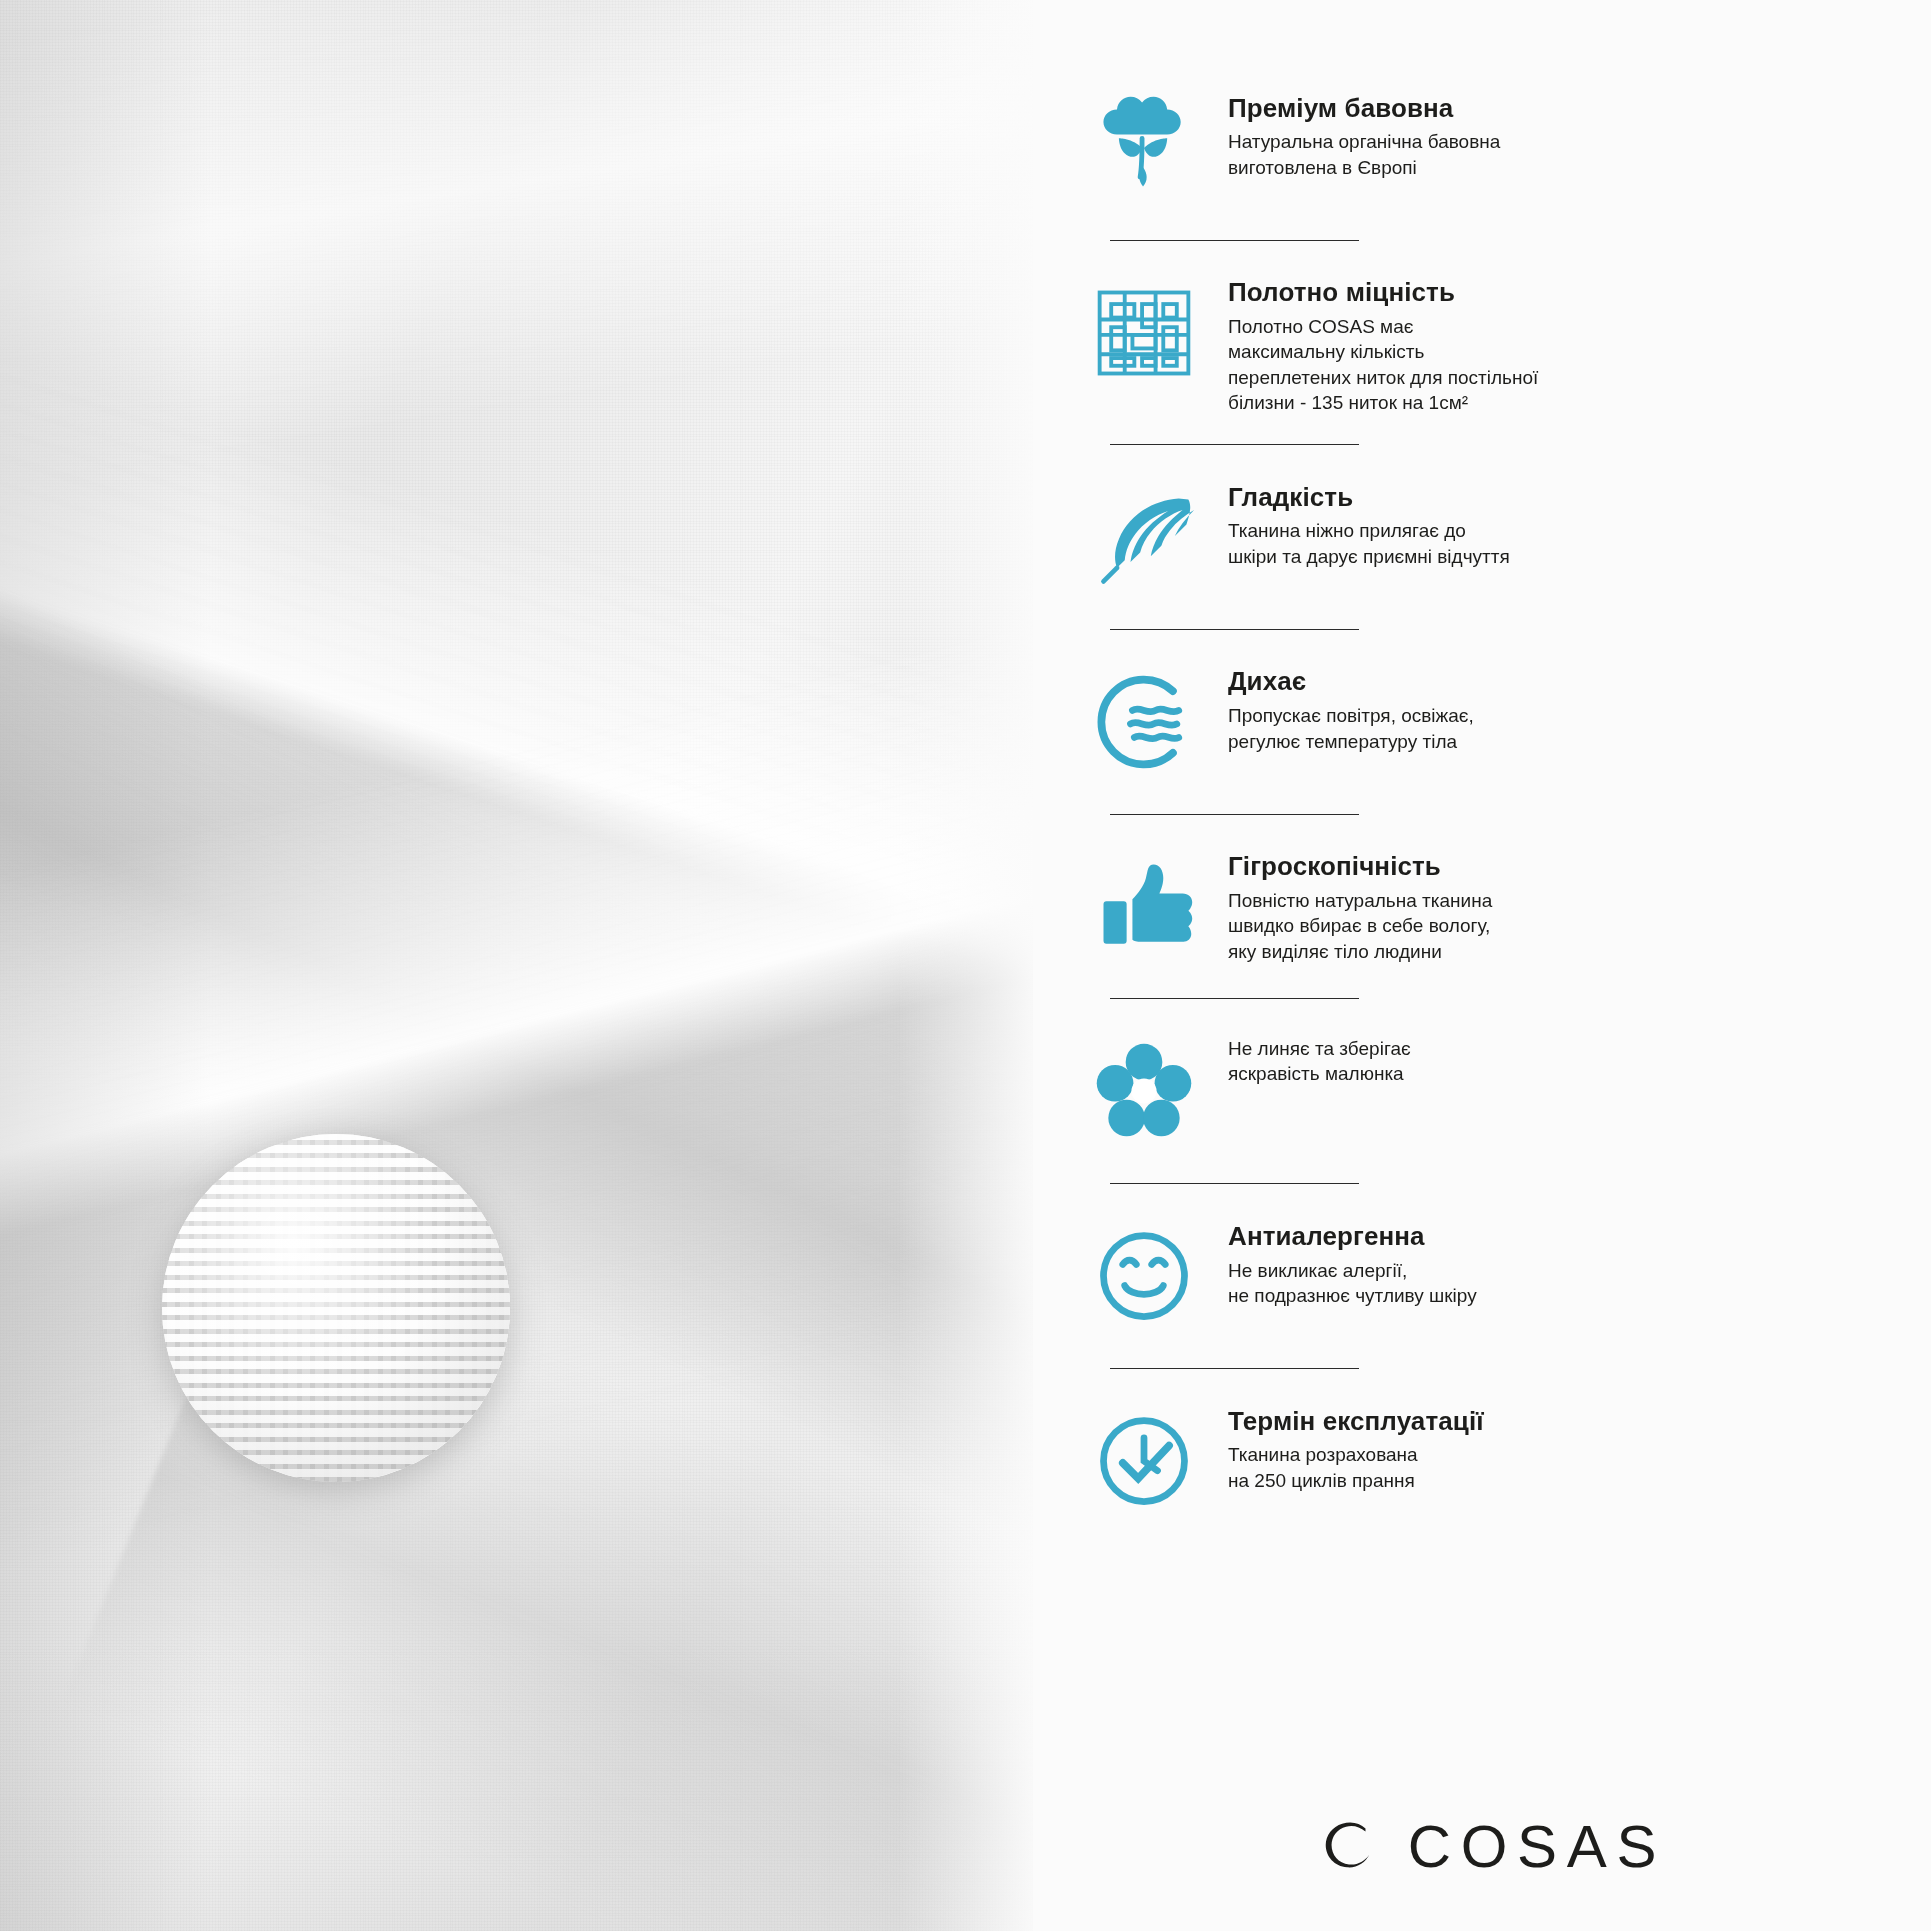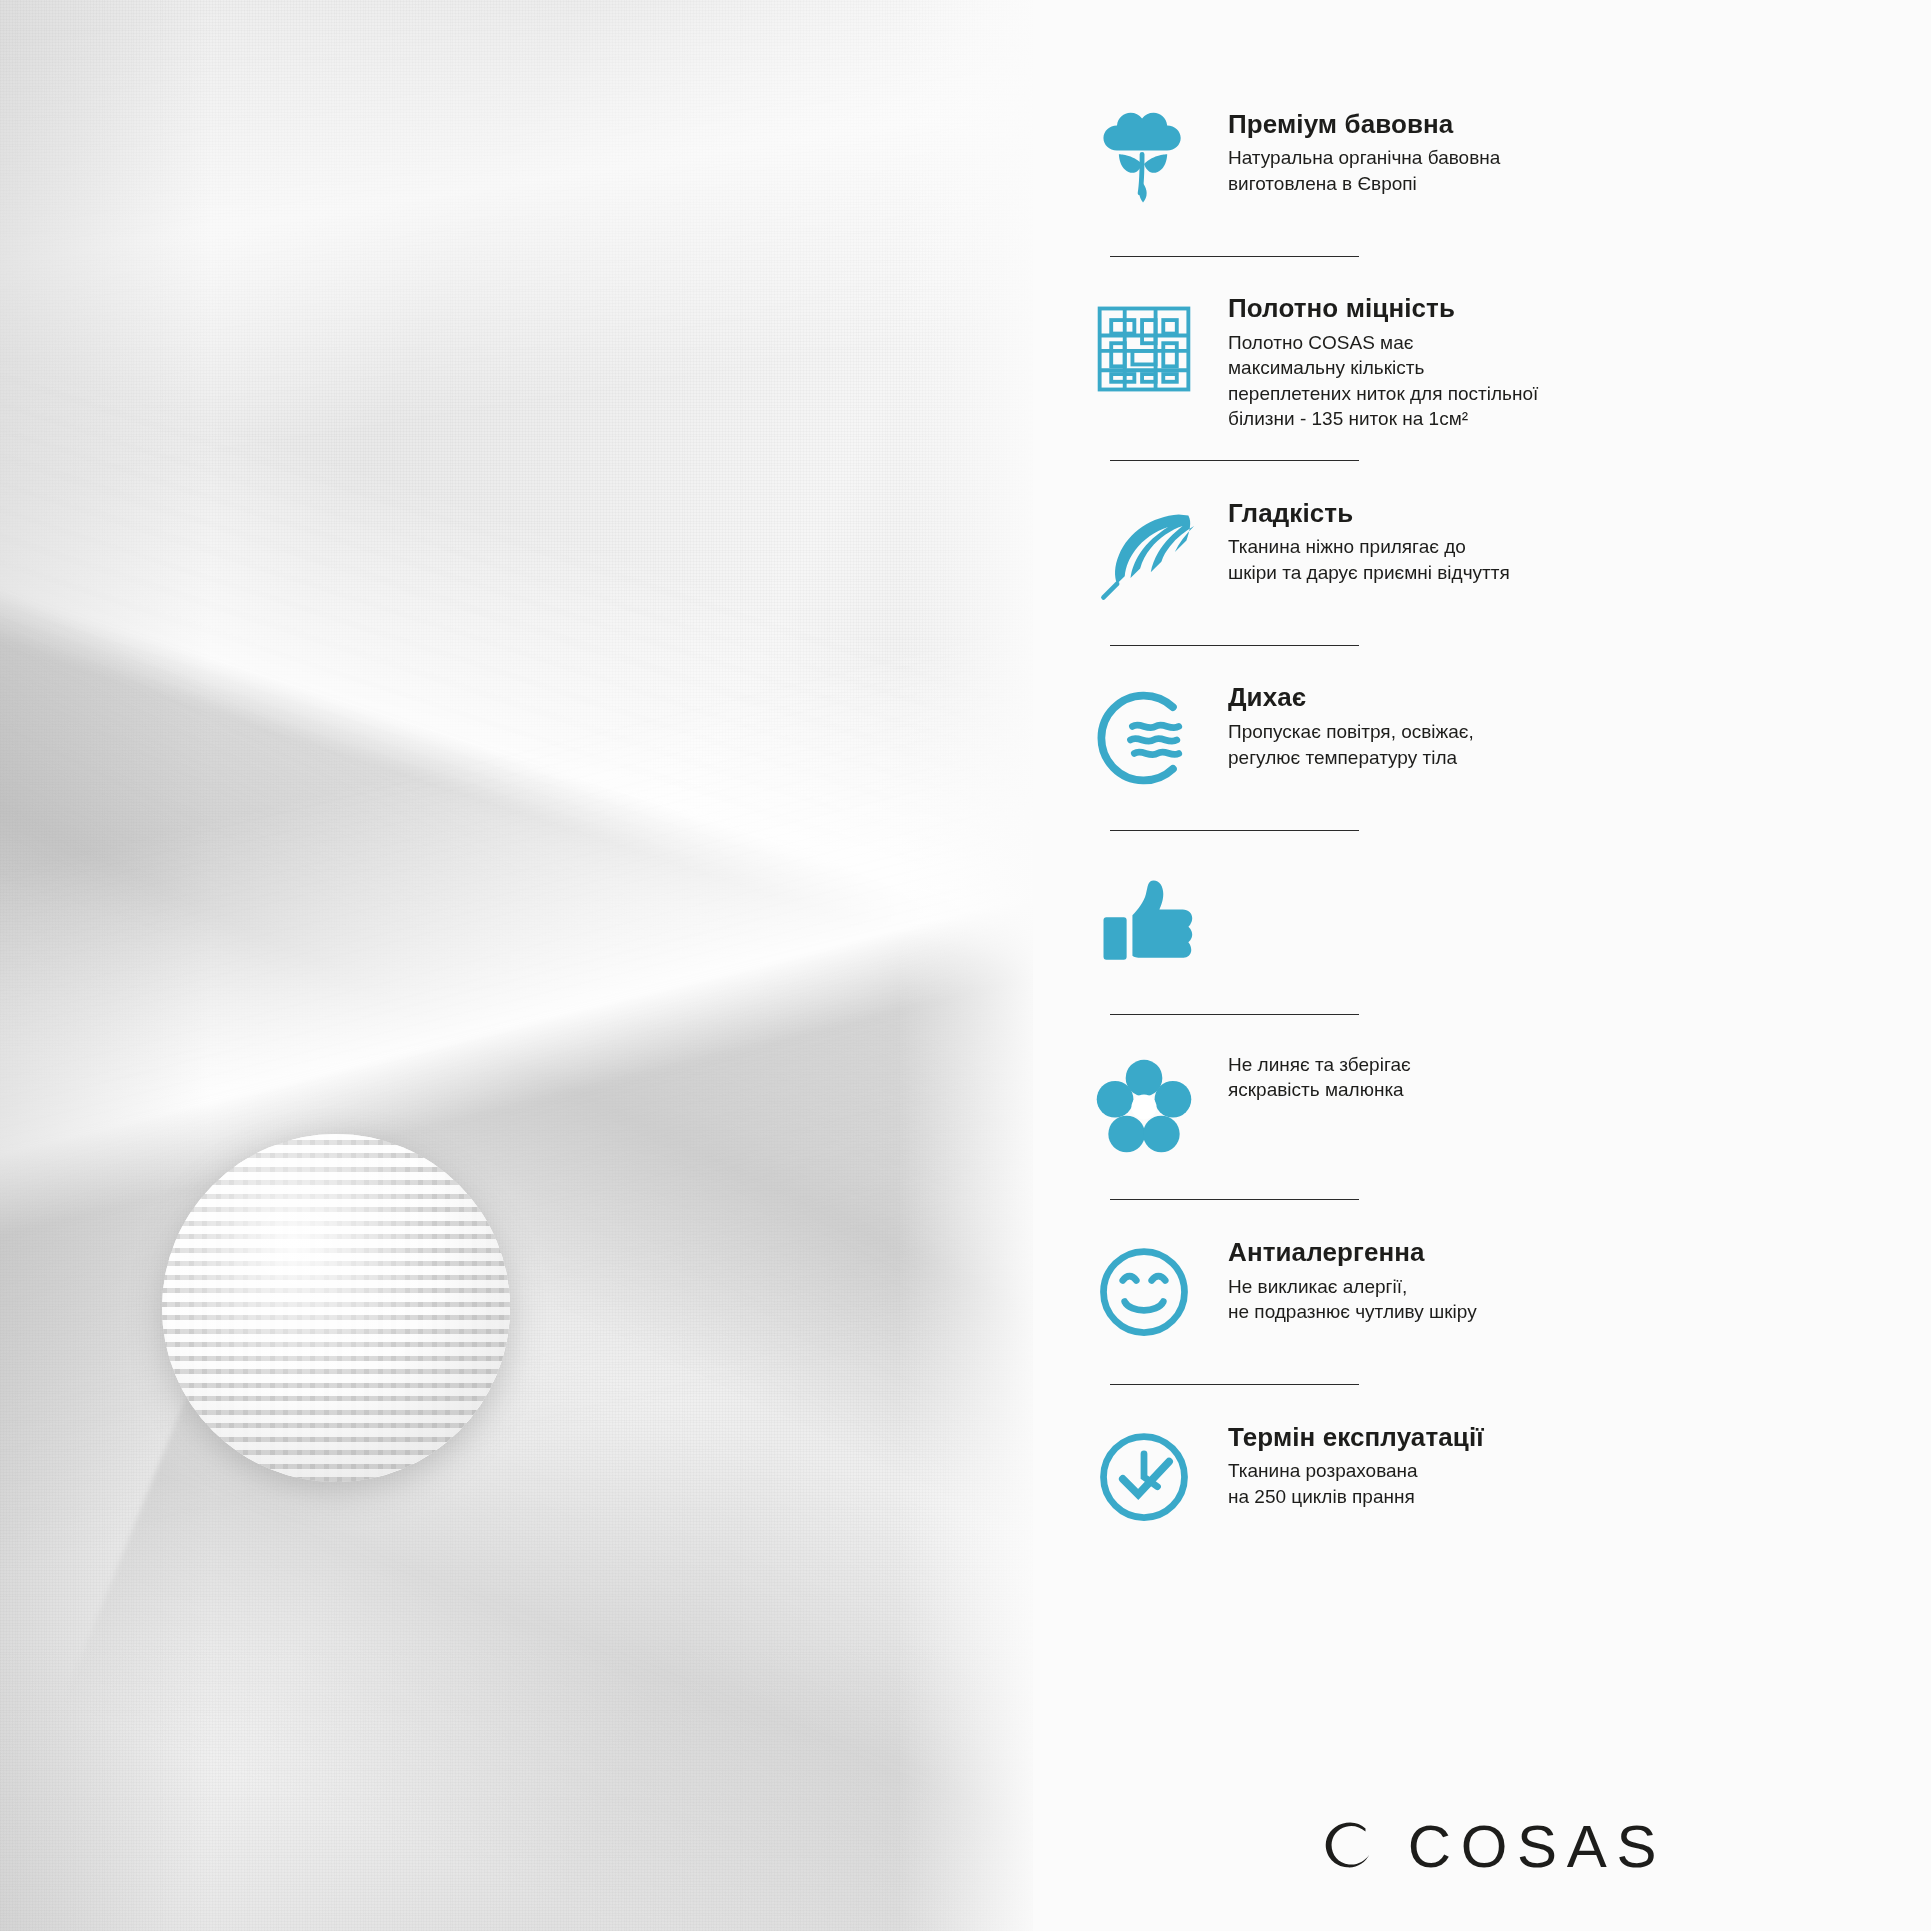--- a/index.html
+++ b/index.html
@@ -124,21 +124,21 @@
     position: absolute;
     left: 898px; top: 0;
     width: 212px; height: 1931px;
     background: linear-gradient(90deg, rgba(251,251,251,0) 0%, rgba(251,251,251,0.92) 62%, rgba(251,251,251,1) 100%);
   }
 
   
   .panel {
     position: absolute;
     left: 1052px;
-    top: 16px;
+    top: 0;
     width: 879px;
     height: 1523px;
     padding: 0;
   }
 
   .feature {
     display: flex;
     align-items: flex-start;
     gap: 21px;
     padding: 0 39px 0 29px;
@@ -307,20 +307,26 @@
     <div class="divider"></div>
 
     <div class="feat-block">
       <div class="feature">
         <div class="icon-cell">
           <svg width="108" height="108" viewBox="0 0 112 112" fill="none">
             <path d="M44 48c6-6 12-14 14-22 2-8 2-14 8-14s10 6 10 14-4 16-4 16h24c6 0 10 4 10 9s-4 9-4 9 4 3 4 8-4 8-4 8 3 3 3 8-4 8-8 8H50c-4 0-6-2-6-2V48z" fill="#3aa9c9"></path>
             <rect x="14" y="50" width="24" height="44" rx="3" fill="#3aa9c9"></rect>
           </svg>
         </div>
+        <div class="text-cell">
+          <p class="f-title">Гігроскопічність</p>
+          <p class="f-desc">Повністю натуральна тканина
+швидко вбирає в себе вологу,
+яку виділяє тіло людини</p>
+        </div>
       </div>
     </div>
     <div class="divider"></div>
 
     <div class="feat-block">
       <div class="feature">
         <div class="icon-cell">
           <svg width="108" height="108" viewBox="0 0 112 112" fill="none">
             <g fill="#3aa9c9">
               <circle cx="56" cy="26" r="19"></circle>

